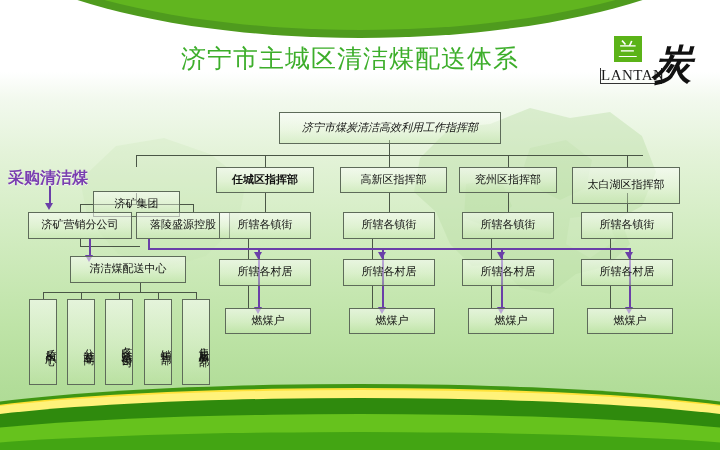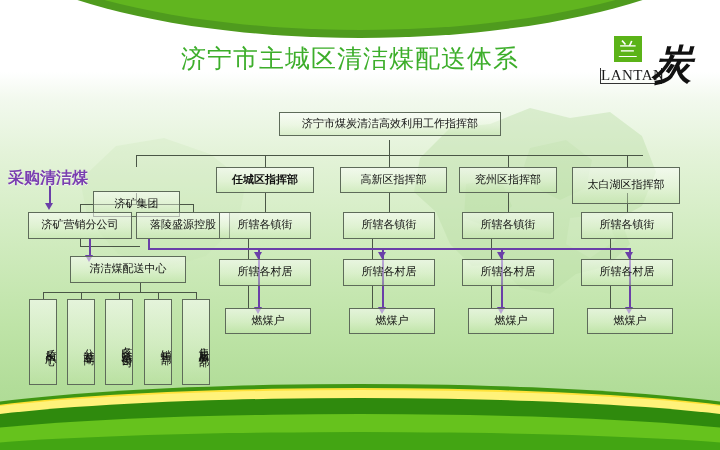--- a/index.html
+++ b/index.html
@@ -276,21 +276,21 @@
   <div class="pl v" style="left:629px; top:248px; height:62px;"></div>
   <div class="arrow" style="left:625px; top:307px;"></div>
 
   <div class="arrow" style="left:254px; top:252px;"></div>
   <div class="arrow" style="left:378px; top:252px;"></div>
   <div class="arrow" style="left:497px; top:252px;"></div>
   <div class="arrow" style="left:625px; top:252px;"></div>
 
   <div class="purple-label" style="left:8px; top:168px;">采购清洁煤</div>
 
-  <div class="node" style="left:279px; top:112px; width:222px; height:24px;">济宁市煤炭清洁高效利用工作指挥部</div>
+  <div class="node" style="left:279px; top:112px; width:222px; height:32px;font-style:italic;">济宁市煤炭清洁高效利用工作指挥部</div>
 
   <div class="node" style="left:93px; top:167px; width:87px; height:26px;margin-top:24px;">济矿集团</div>
   <div class="node" style="left:216px; top:167px; width:98px; height:26px;font-weight:bold;">任城区指挥部</div>
   <div class="node" style="left:340px; top:167px; width:107px; height:26px;">高新区指挥部</div>
   <div class="node" style="left:459px; top:167px; width:98px; height:26px;">兖州区指挥部</div>
   <div class="node" style="left:572px; top:167px; width:108px; height:37px;">太白湖区指挥部</div>
 
   <div class="node" style="left:136px; top:212px; width:94px; height:27px;">落陵盛源控股</div>
   <div class="node" style="left:28px; top:212px; width:104px; height:27px;">济矿营销分公司</div>
   <div class="node" style="left:219px; top:212px; width:92px; height:27px;">所辖各镇街</div>

